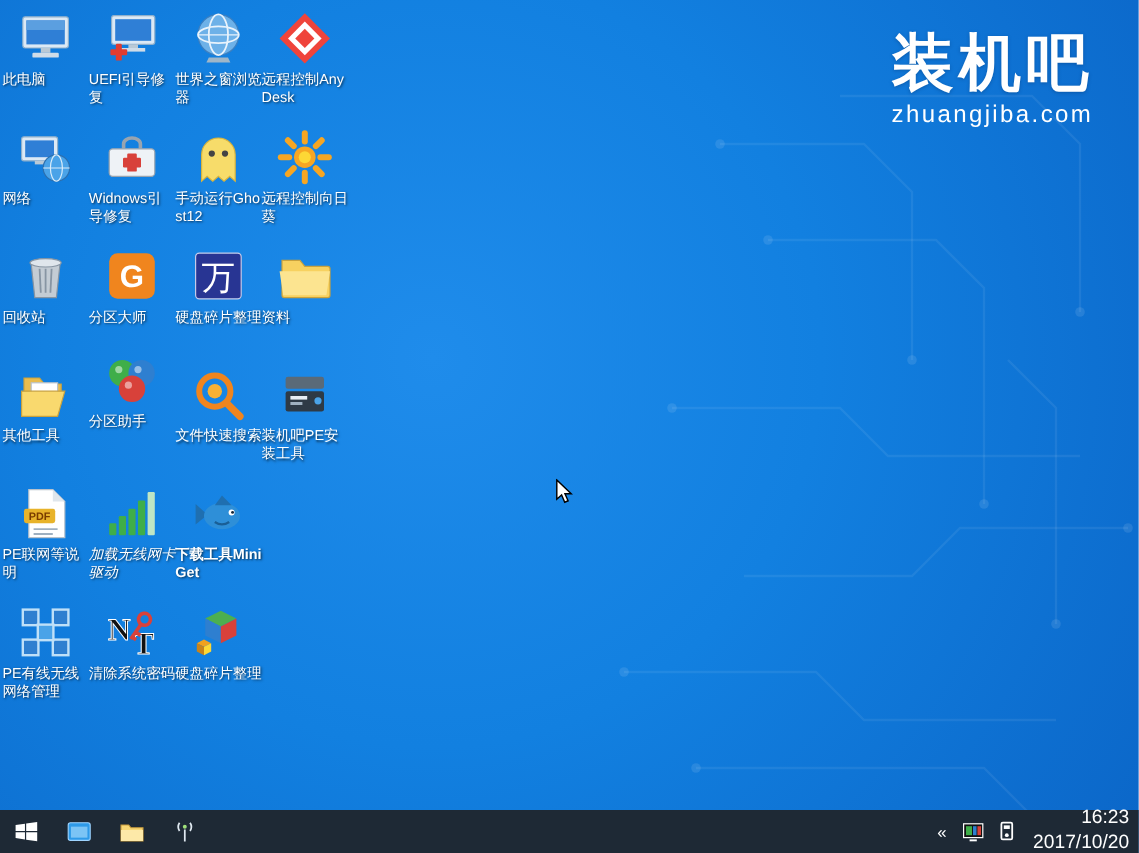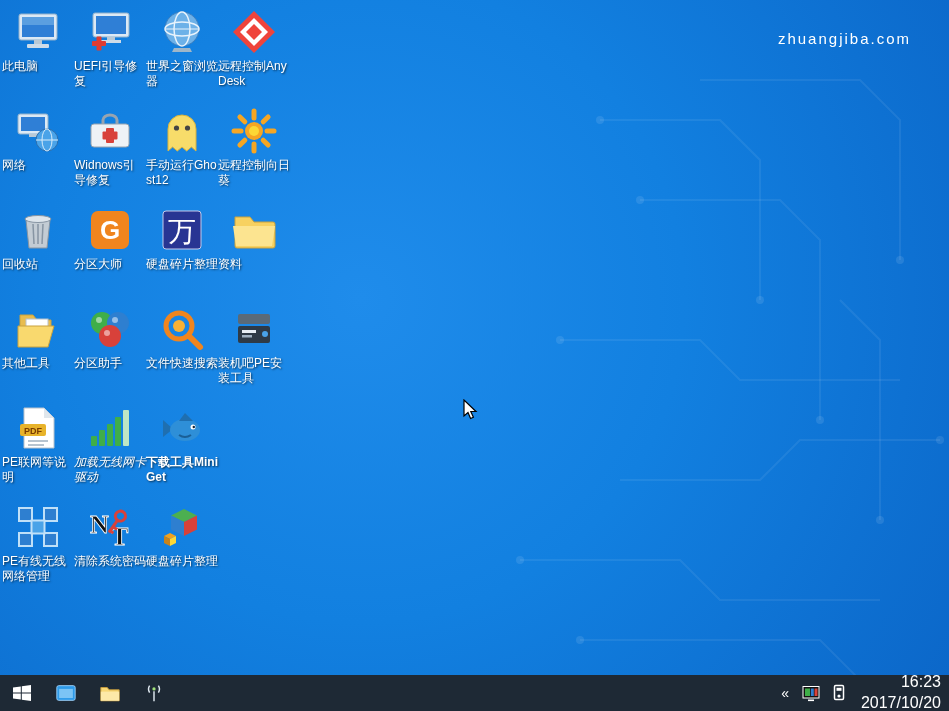--- a/index.html
+++ b/index.html
@@ -8,21 +8,21 @@
 
   .desktop {
     position:absolute; inset:0;
     background: radial-gradient(circle at 38% 42%, #1f8ceb 0%, #1280e0 45%, #0b66c8 100%);
   }
   .circuit { position:absolute; inset:0; pointer-events:none; }
 
   .logo { position:absolute; top:26px; right:38px; text-align:right; color:#fff; }
   .logo-title { font-size:52px; font-weight:bold; letter-spacing:4px; line-height:1.05;
                 text-shadow:0 1px 3px rgba(0,40,90,.35); }
-  .logo-sub { font-size:15px; letter-spacing:2px; margin-top:4px; }
+  .logo-sub { font-size:20px; letter-spacing:2px; margin-top:4px; }
 
   .icon-cell { position:absolute; width:72px; cursor:pointer; }
   .icon-img { width:48px; height:48px; margin:0 auto; }
   .icon-img svg { width:100%; height:100%; display:block; }
   .icon-label { margin-top:3px; font-size:12px; color:#fff; line-height:1.25;
                 text-shadow:1px 1px 2px rgba(0,0,0,.65); word-break:break-all; }
 
   .cursor { position:absolute; left:463px; top:399px; width:16px; height:22px; pointer-events:none; }
 
   .taskbar { position:absolute; left:0; right:0; bottom:0; height:36px;
@@ -61,20 +61,21 @@
       <circle cx="560" cy="340" r="4"></circle>
         <circle cx="940" cy="440" r="4"></circle>
       <circle cx="520" cy="560" r="4"></circle>
         <circle cx="900" cy="260" r="4"></circle>
       <circle cx="880" cy="520" r="4"></circle>
         <circle cx="580" cy="640" r="4"></circle>
     </g>
   </svg>
 
   <div class="logo">
+    <div class="logo-title">装机吧</div>
     <div class="logo-sub">zhuangjiba.com</div>
   </div>
 
   <div id="icon-grid">
       <div class="icon-cell" style="left: 2px; top: 8px;">
         <div class="icon-img">
           <svg viewBox="0 0 48 48">
             <rect x="5" y="6" width="38" height="26" rx="2" fill="#dce9f5" stroke="#8fb0cc"></rect>
             <rect x="8" y="9" width="32" height="20" fill="#2f7fd6"></rect>
             <rect x="8" y="9" width="32" height="8" fill="#5b9fe0"></rect>
@@ -220,21 +221,21 @@
       <div class="icon-cell" style="left: 2px; top: 305px;">
         <div class="icon-img">
           <svg viewBox="0 0 48 48">
             <path d="M6,10 h13 l4,5 h14 v7 h-31 z" fill="#e8bc4e" stroke="#c9a23e"></path>
             <rect x="12" y="14" width="22" height="14" fill="#ffffff" stroke="#b8c2cc"></rect>
             <path d="M4,21 h36 l-6,21 h-30 z" fill="#f9d96e" stroke="#c9a23e"></path>
           </svg>
         </div>
         <div class="icon-label">其他工具</div>
       </div>
-      <div class="icon-cell" style="left: 74px; top: 305px;">
+      <div class="icon-cell" style="left: 74px; top: 293px;">
         <div class="icon-img">
           <svg viewBox="0 0 48 48">
             <circle cx="16" cy="18" r="11" fill="#3fae49"></circle>
             <circle cx="32" cy="18" r="11" fill="#2e7fd0"></circle>
             <circle cx="24" cy="31" r="11" fill="#d8413a"></circle>
             <circle cx="13" cy="15" r="3" fill="#ffffff" opacity="0.5"></circle>
             <circle cx="29" cy="15" r="3" fill="#ffffff" opacity="0.5"></circle>
             <circle cx="21" cy="28" r="3" fill="#ffffff" opacity="0.5"></circle>
           </svg>
         </div>

